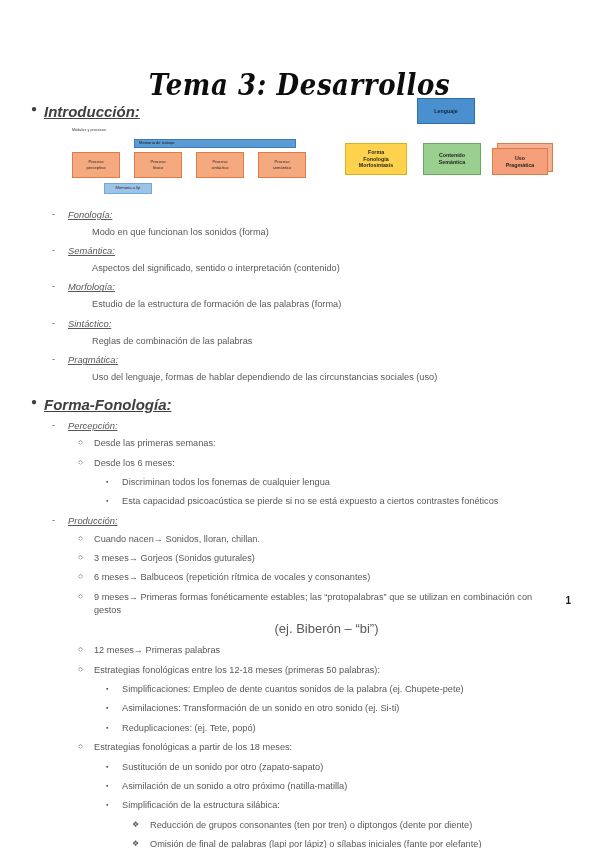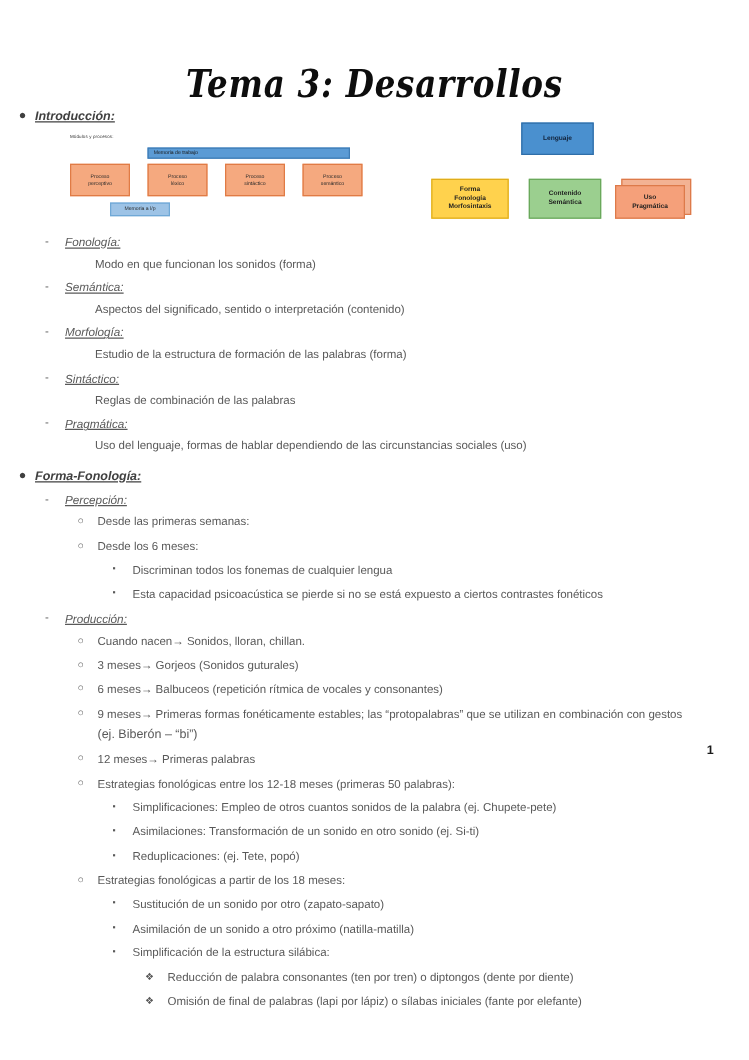--- a/index.html
+++ b/index.html
@@ -13,21 +13,21 @@
     position: relative;
     font-family: "Liberation Sans", sans-serif;
     color: #595959;
     overflow: hidden;
   }
   .page {
     position: relative;
     width: 599px;
     height: 624px;
     box-sizing: border-box;
-    padding: 0;
+    padding: 16px;
   }
 
   
   .doc-title {
     text-align: center;
     font-family: "DejaVu Serif", serif;
     font-weight: 700;
     font-style: italic;
     font-size: 26px;
     color: #0d0d0d;
@@ -52,21 +52,21 @@
     top: 1px;
     font-size: 10px;
     color: #404040;
     line-height: 1;
   }
   .h-main {
     font-style: italic;
     font-weight: bold;
     text-decoration: underline;
     color: #404040;
-    font-size: 10px;
+    font-size: 15px;
     display: inline-block;
     text-align: center;
   }
 
   .lvl2 {
     position: relative;
     padding-left: 24px;
     margin-top: 7px;
     font-size: 9.2px;
   }
@@ -135,22 +135,23 @@
     top: 0px;
     font-size: 8px;
     color: #595959;
   }
 
   .indent-a { margin-left: 28px; }
   .indent-b { margin-left: 56px; }
 
   .cont-line {
     margin-top: 3px;
-    font-size: 10px;
-    color: #595959;
+    font-size: 13px;
+    color: #595959;
+    text-align: center;
   }
 
   
   .diagram-wrap {
     position: relative;
     height: 78px;
     margin-top: 4px;
     margin-left: 28px;
   }
   .dgm-label {
@@ -375,21 +376,21 @@
           <span class="marker">○</span>
           <span>12 meses→ Primeras palabras</span>
         </div>
 
         <div class="lvl3">
           <span class="marker">○</span>
           <span>Estrategias fonológicas entre los 12-18 meses (primeras 50 palabras):</span>
         </div>
         <div class="lvl4 indent-a">
           <span class="marker">▪</span>
-          <span>Simplificaciones: Empleo de otros cuantos sonidos de la palabra (ej. Chupete-pete)</span>
+          <span>Simplificaciones: Empleo de dente cuantos sonidos de la palabra (ej. Chupete-pete)</span>
         </div>
         <div class="lvl4 indent-a">
           <span class="marker">▪</span>
           <span>Asimilaciones: Transformación de un sonido en otro sonido (ej. Si-ti)</span>
         </div>
         <div class="lvl4 indent-a">
           <span class="marker">▪</span>
           <span>Reduplicaciones: (ej. Tete, popó)</span>
         </div>
 
@@ -404,21 +405,21 @@
         <div class="lvl4 indent-a">
           <span class="marker">▪</span>
           <span>Asimilación de un sonido a otro próximo (natilla-matilla)</span>
         </div>
         <div class="lvl4 indent-a">
           <span class="marker">▪</span>
           <span>Simplificación de la estructura silábica:</span>
         </div>
         <div class="lvl5 indent-b">
           <span class="marker">❖</span>
-          <span>Reducción de palabra consonantes (ten por tren) o diptongos (dente por diente)</span>
+          <span>Reducción de grupos consonantes (ten por tren) o diptongos (dente por diente)</span>
         </div>
         <div class="lvl5 indent-b">
           <span class="marker">❖</span>
           <span>Omisión de final de palabras (lapi por lápiz) o sílabas iniciales (fante por elefante)</span>
         </div>
       </div>
     </div>
 
   </div>
 

